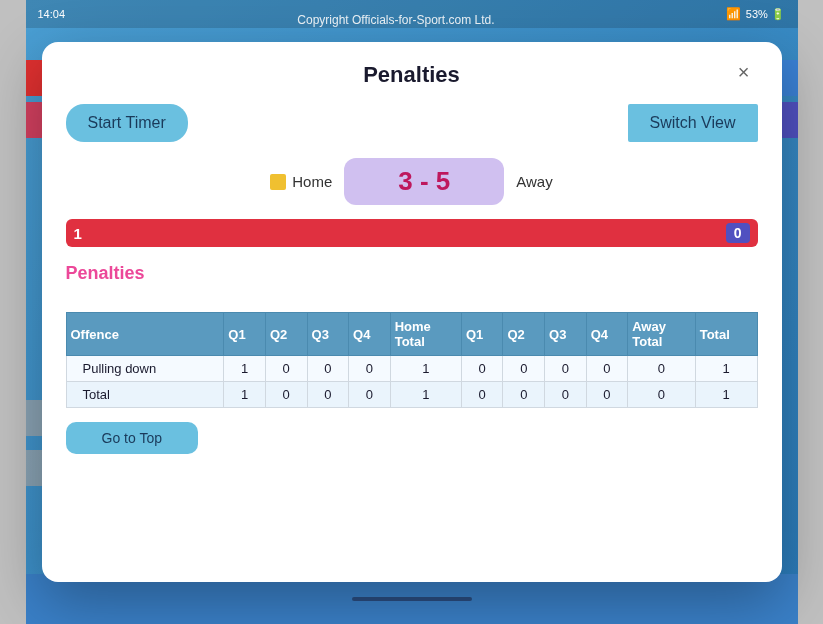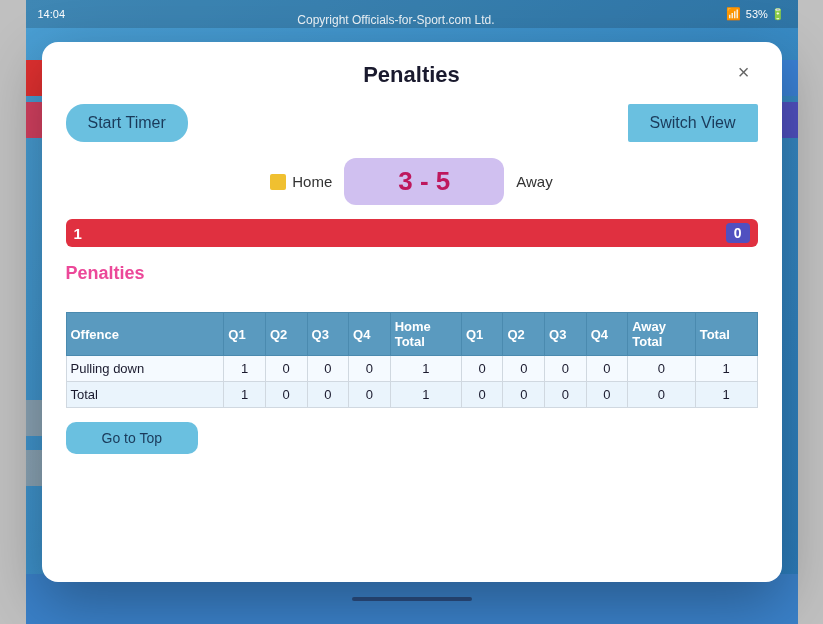--- a/index.html
+++ b/index.html
@@ -317,21 +317,21 @@
 
     .penalties-table td {
       padding: 5px 4px;
       text-align: center;
       border: 1px solid #d0d8e0;
       color: #1a1a2e;
     }
 
     .penalties-table td.offence-cell {
       text-align: left;
-      padding-left: 4px;
+      padding-left: 16px;
     }
 
     .penalties-table tr:nth-child(even) td {
       background: #eaf4fc;
     }
 
     .penalties-table tr:nth-child(odd) td {
       background: #f5faff;
     }
 

